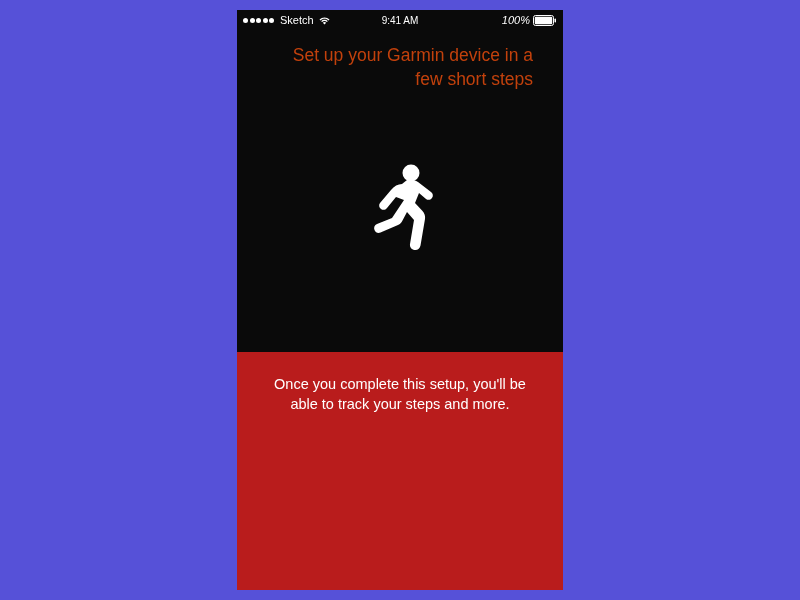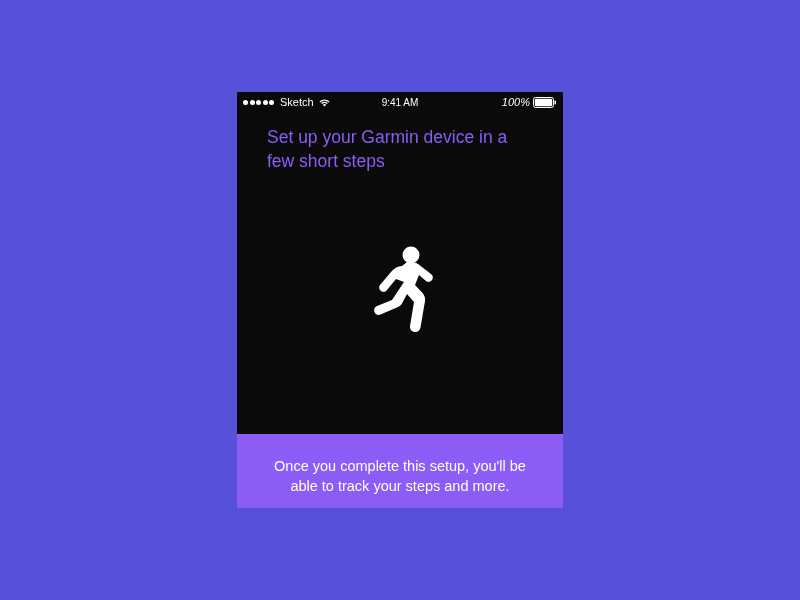--- a/index.html
+++ b/index.html
@@ -11,21 +11,21 @@
       width: 800px;
       height: 600px;
       background: #5651d8;
       display: flex;
       align-items: center;
       justify-content: center;
       font-family: -apple-system, BlinkMacSystemFont, "Helvetica Neue", sans-serif;
     }
     .phone {
       width: 326px;
-      height: 416px;
+      height: 580px;
       background: #0a0a0a;
       position: relative;
       overflow: hidden;
     }
     .status-bar {
       height: 20px;
       display: flex;
       align-items: center;
       justify-content: space-between;
       padding: 0 6px;
@@ -80,37 +80,37 @@
     }
     .upper-section {
       height: 322px;
       background: #0a0a0a;
       display: flex;
       flex-direction: column;
       align-items: center;
       padding-top: 14px;
     }
     .title {
-      color: #8b5cf6;
+      color: #c2410c;
       font-size: 17.5px;
       font-weight: 400;
-      text-align: left;
+      text-align: right;
       line-height: 1.35;
       padding: 0 30px;
     }
     .icon-container {
       flex: 1;
       display: flex;
       align-items: center;
       justify-content: center;
       padding-bottom: 20px;
     }
     .lower-section {
       height: 238px;
-      background: #8b5cf6;
+      background: #b91c1c;
       padding-top: 22px;
     }
     .description {
       color: #ffffff;
       font-size: 14.5px;
       font-weight: 400;
       text-align: center;
       line-height: 1.4;
       padding: 0 28px;
     }

